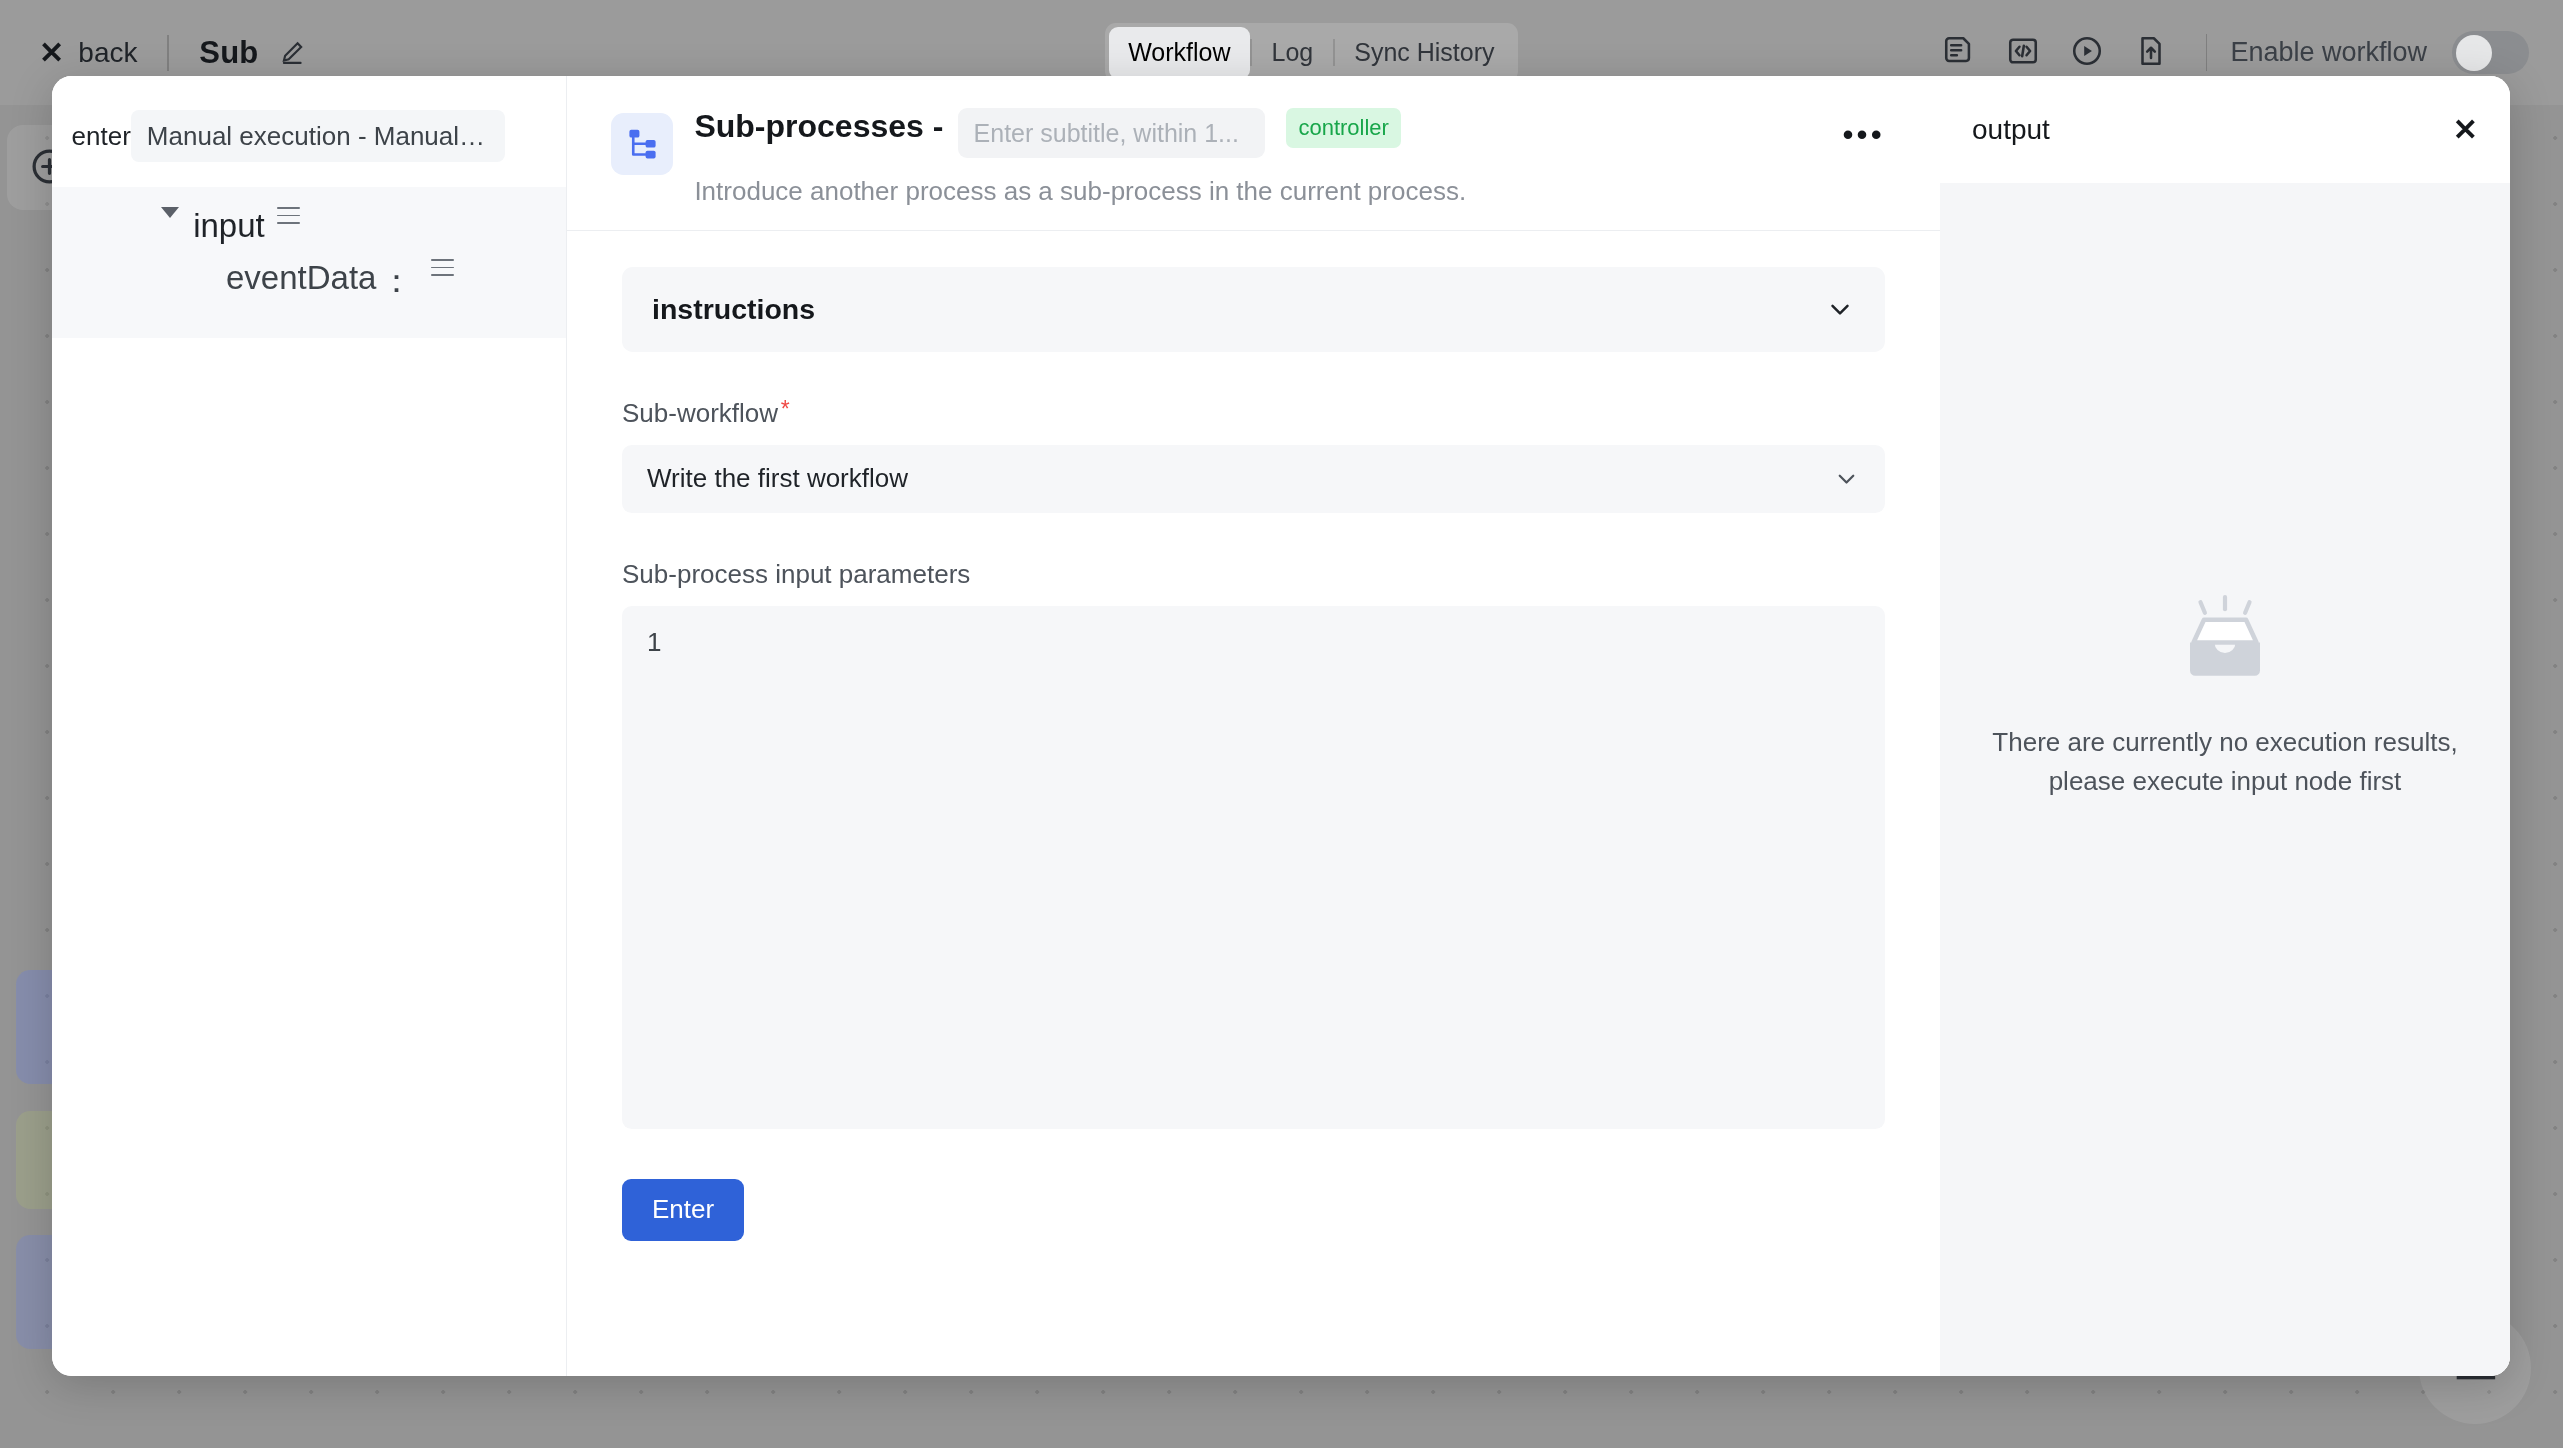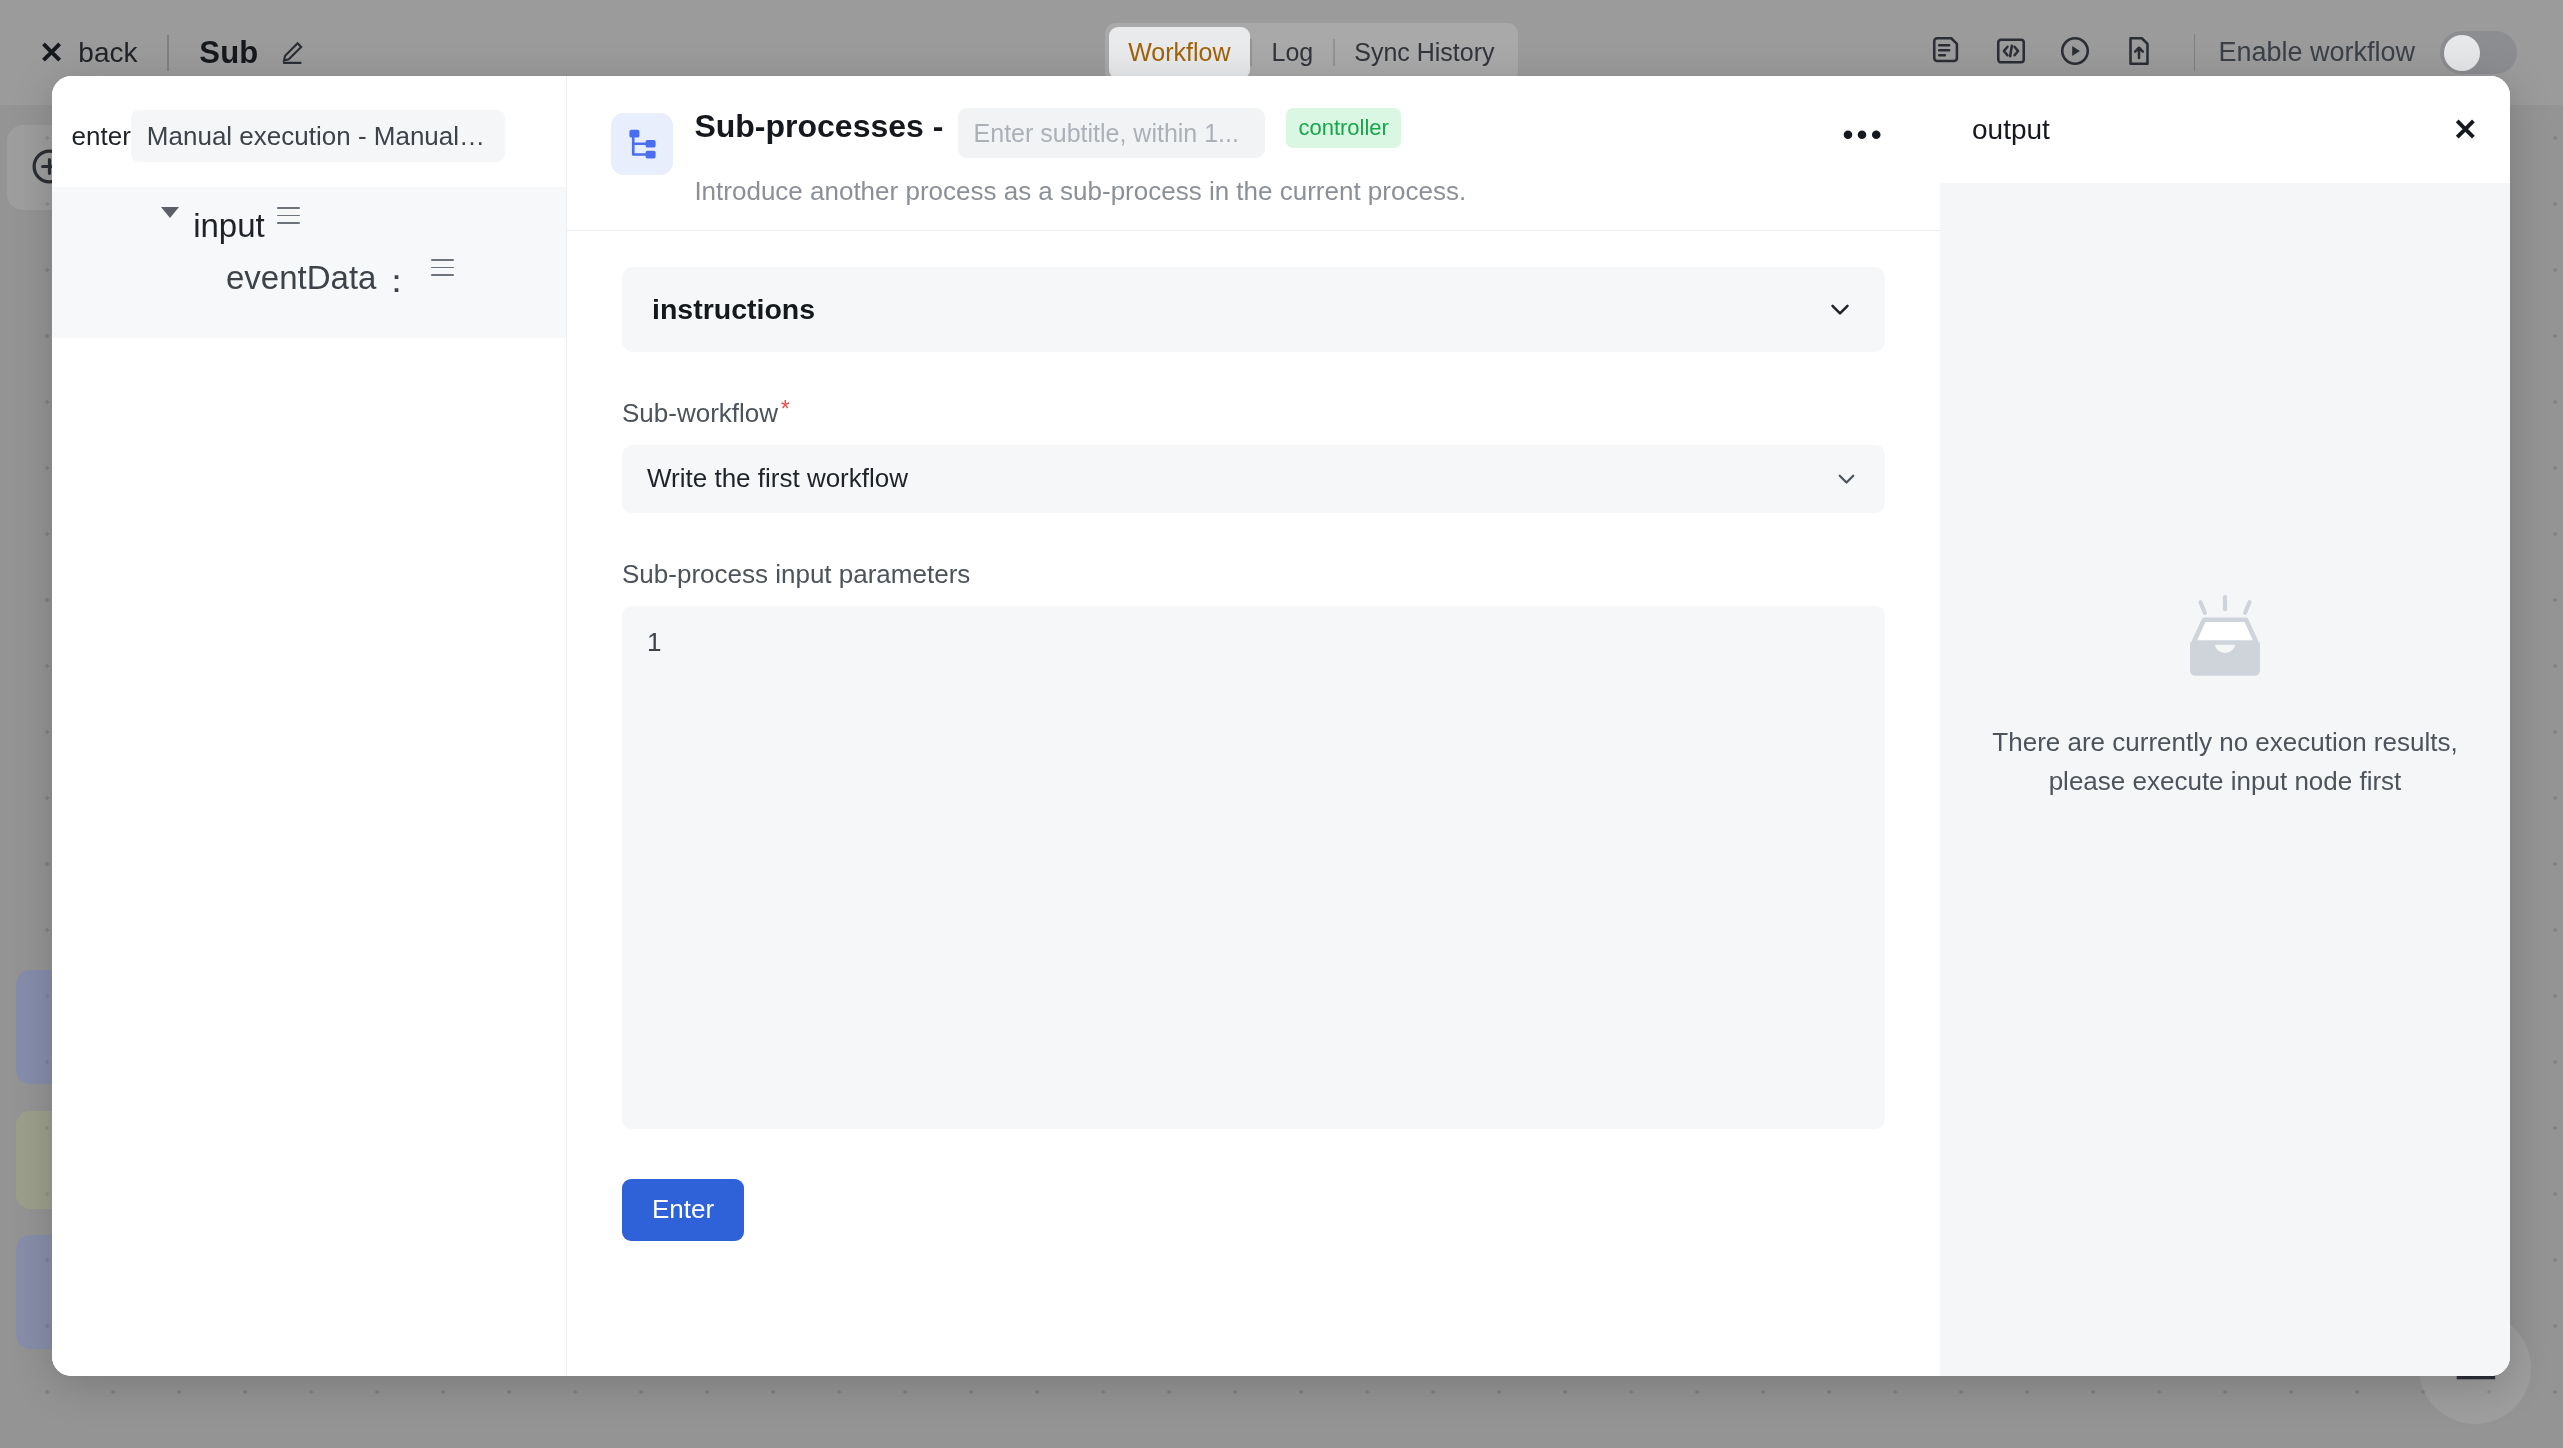--- a/index.html
+++ b/index.html
@@ -88,32 +88,32 @@
     color: #31353b;
     padding: 0 19.6px;
     height: 52px;
     display: flex;
     align-items: center;
     border-radius: 9px;
     cursor: pointer;
   }
   .tab.active {
     background: #e9eaec;
-    color: #a16207;
+    color: #000000;
     font-weight: 400;
   }
   .tab-sep {
     width: 1.8px;
     height: 27px;
     background: rgba(0,0,0,0.13);
   }
 
   #topbar .tb-right {
     position: absolute;
-    right: 46px;
+    right: 34px;
     display: flex;
     align-items: center;
     gap: 0;
   }
   .tb-icon {
     width: 64px;
     height: 64px;
     display: flex;
     align-items: center;
     justify-content: center;

